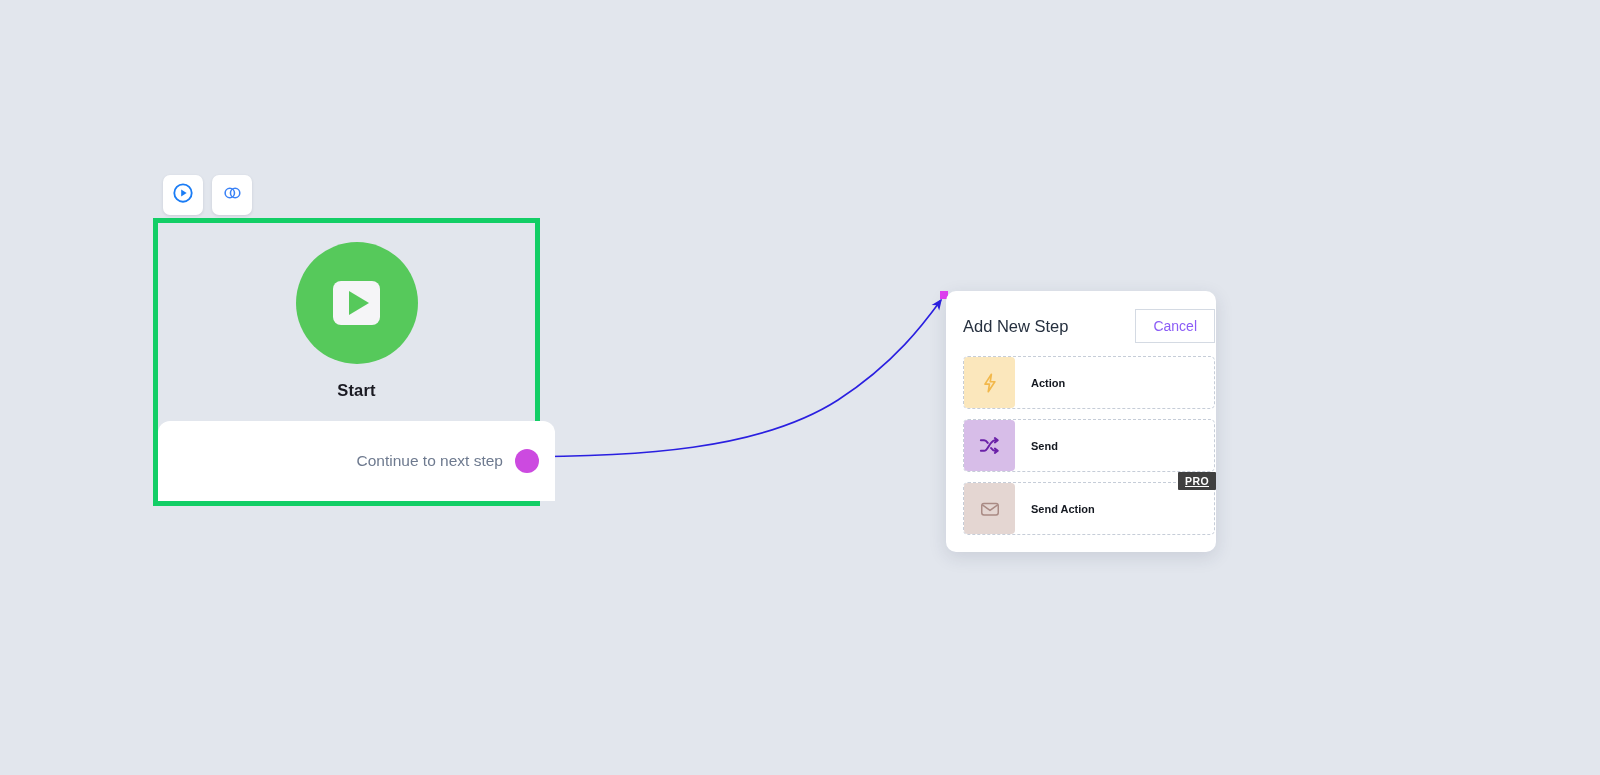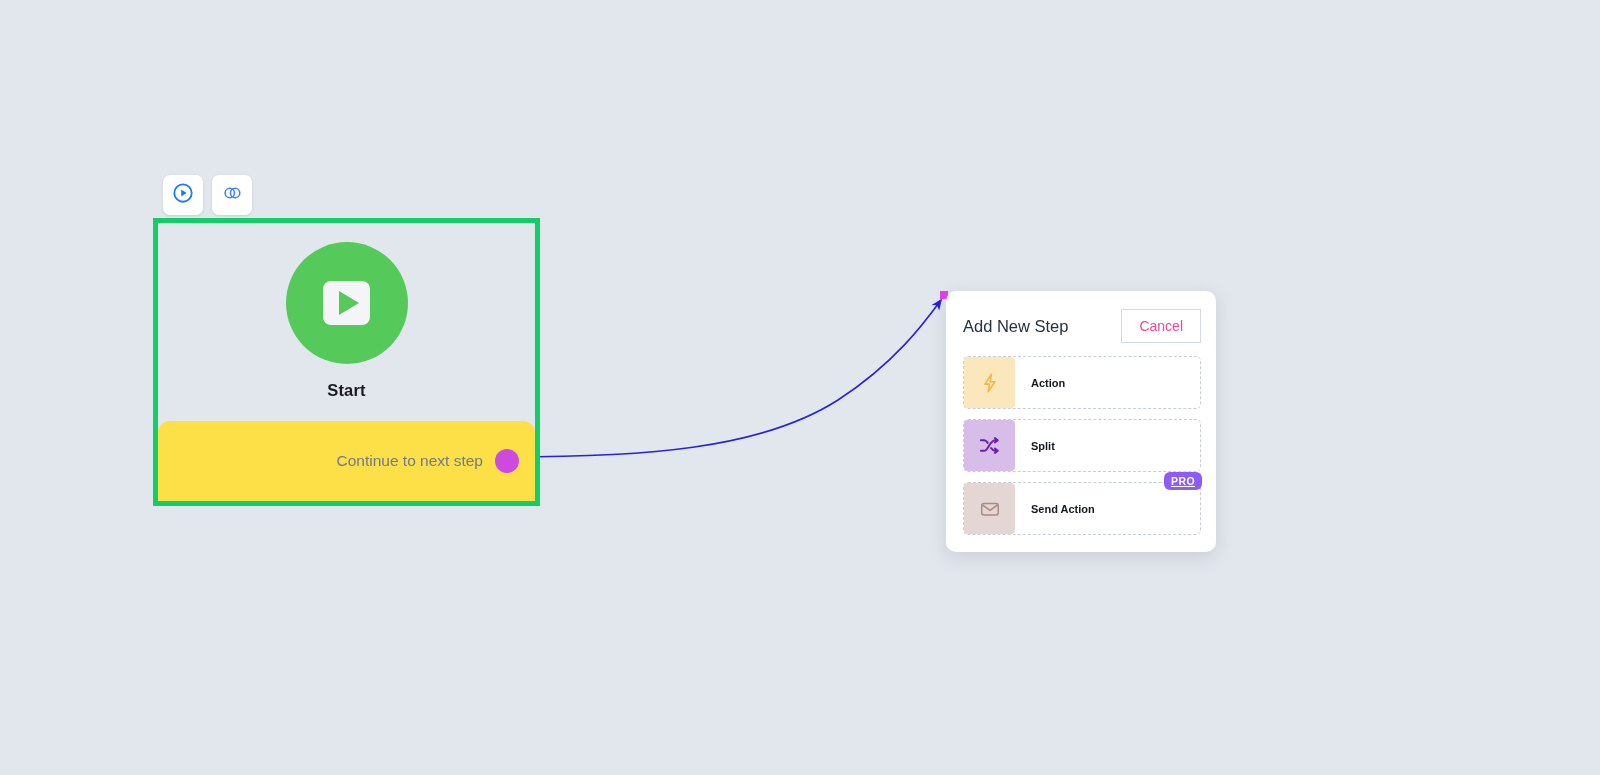--- a/index.html
+++ b/index.html
@@ -63,20 +63,21 @@
     height: 288px;
     box-sizing: border-box;
     border: 5px solid #13ce66;
     background: transparent;
     z-index: 10;
   }
   #start-node-body {
     position: relative;
     width: 100%;
     height: 100%;
+    padding-left: 20px;
   }
   #start-icon-circle {
     position: absolute;
     left: 50%;
     transform: translateX(-50%);
     top: 19px;
     width: 122px;
     height: 122px;
     border-radius: 50%;
     background: #56c95b;
@@ -111,21 +112,21 @@
     font-weight: bold;
     color: #1a1a22;
     letter-spacing: .2px;
   }
   #continue-bar {
     position: absolute;
     left: 0;
     right: 0;
     bottom: 0;
     height: 80px;
-    background: #fde047;
+    background: #ffffff;
     border-radius: 12px 12px 0 0;
     display: flex;
     align-items: center;
     justify-content: flex-end;
     padding-right: 16px;
     box-sizing: border-box;
   }
   #continue-label {
     font-size: 15.5px;
     color: #6e7a8f;
@@ -141,37 +142,37 @@
 
   
   #add-step-panel {
     position: absolute;
     left: 946px;
     top: 291px;
     width: 270px;
     background: #ffffff;
     border-radius: 10px;
     box-shadow: 0 5px 18px rgba(40,50,80,.13);
-    padding: 18px 15px 17px 17px;
+    padding: 18px 1px 17px 17px;
     box-sizing: border-box;
     z-index: 30;
   }
   #panel-header {
     display: flex;
     align-items: center;
     justify-content: space-between;
     margin-bottom: 13px;
   }
   #panel-title {
     font-size: 16.5px;
     color: #26303f;
   }
   #cancel-button {
     font-size: 14px;
-    color: #ec4899;
+    color: #8b5cf6;
     background: #ffffff;
     border: 1px solid #d4dae3;
     border-radius: 0;
     padding: 8px 17px;
     cursor: pointer;
     font-family: "Liberation Sans", sans-serif;
   }
   .step-item {
     position: relative;
     display: flex;
@@ -198,25 +199,25 @@
   .step-label {
     font-size: 11px;
     font-weight: bold;
     color: #141820;
     margin-left: 16px;
   }
   .pro-badge {
     position: absolute;
     right: -2px;
     top: -11px;
-    background: #8b5cf6;
+    background: #404040;
     color: #ffffff;
     font-size: 10.5px;
     font-weight: bold;
-    border-radius: 6px;
+    border-radius: 1px;
     padding: 3px 7px;
     letter-spacing: .4px;
     text-decoration: underline;
   }
 </style>
 </head>
 <body>
 
 <div id="canvas">
 
@@ -283,21 +284,21 @@
     <div class="step-item">
       <div class="step-icon-tile" style="background:#d7bde8">
         <svg width="23" height="23" viewBox="0 0 24 24" fill="none" stroke="#6b21a8" stroke-width="2.1" stroke-linecap="round" stroke-linejoin="round">
           <path d="M3 6.5 H6.4 C8 6.5 9 7.6 10.2 9.3"></path>
           <path d="M13.6 14.6 C14.9 16.4 15.9 17.5 17.5 17.5 H20"></path>
           <path d="M3 17.5 H6.4 C9.4 17.5 11 12 13.6 9.3 C14.9 7.8 15.9 6.5 17.5 6.5 H20"></path>
           <path d="M17.6 4.2 L20.6 6.5 L17.6 8.8" fill="#6b21a8"></path>
           <path d="M17.6 15.2 L20.6 17.5 L17.6 19.8" fill="#6b21a8"></path>
         </svg>
       </div>
-      <span class="step-label">Split</span>
+      <span class="step-label">Send</span>
     </div>
 
     <div class="step-item">
       <div class="step-icon-tile" style="background:#e4d6d2">
         <svg width="22" height="22" viewBox="0 0 24 24" fill="none" stroke="#a98a84" stroke-width="1.6" stroke-linejoin="round">
           <rect x="3" y="6" width="18" height="12.5" rx="2.4"></rect>
           <path d="M3.7 7.6 L12 13.6 L20.3 7.6"></path>
         </svg>
       </div>
       <span class="step-label">Send Action</span>

